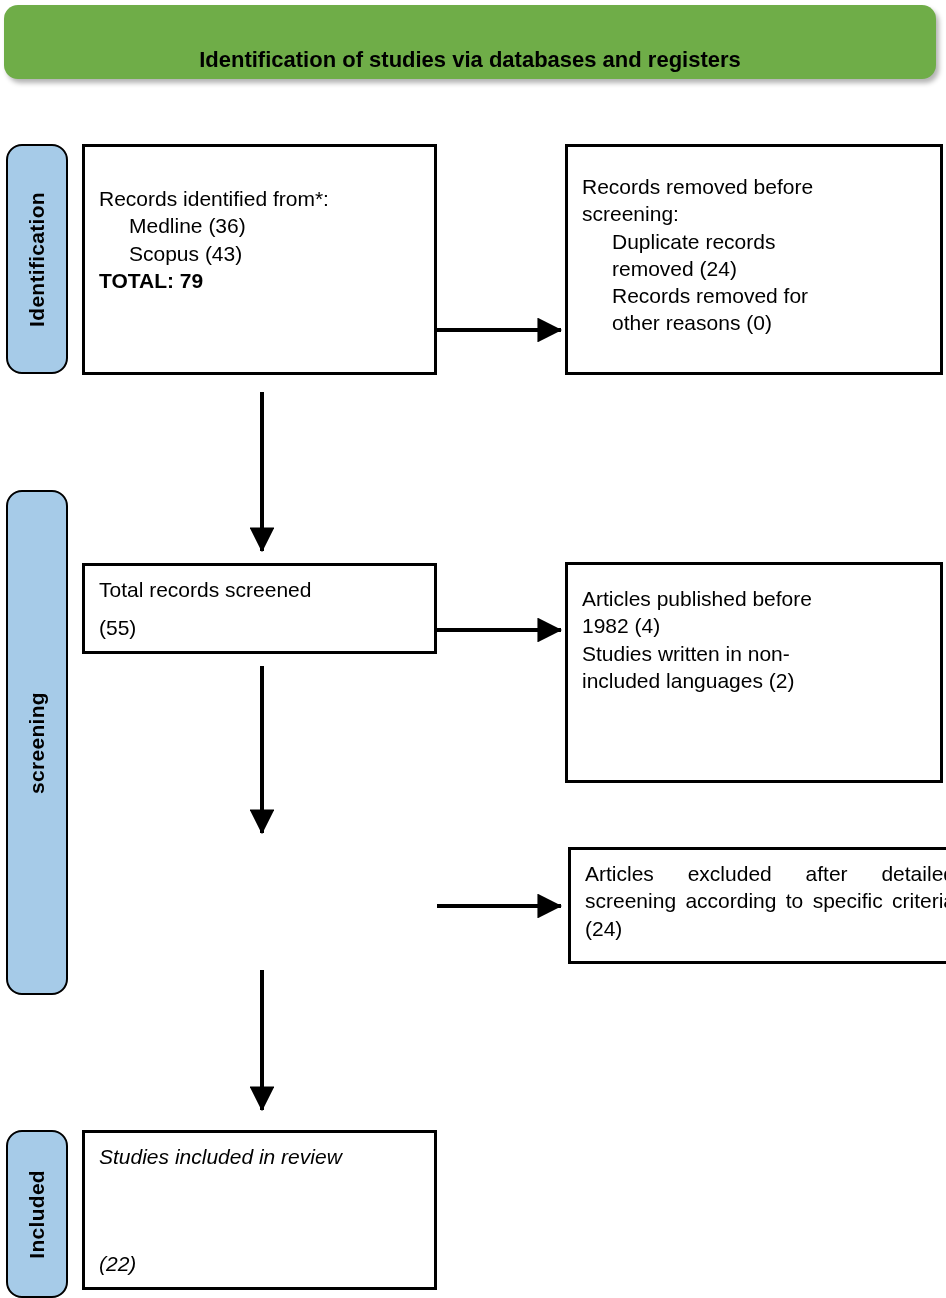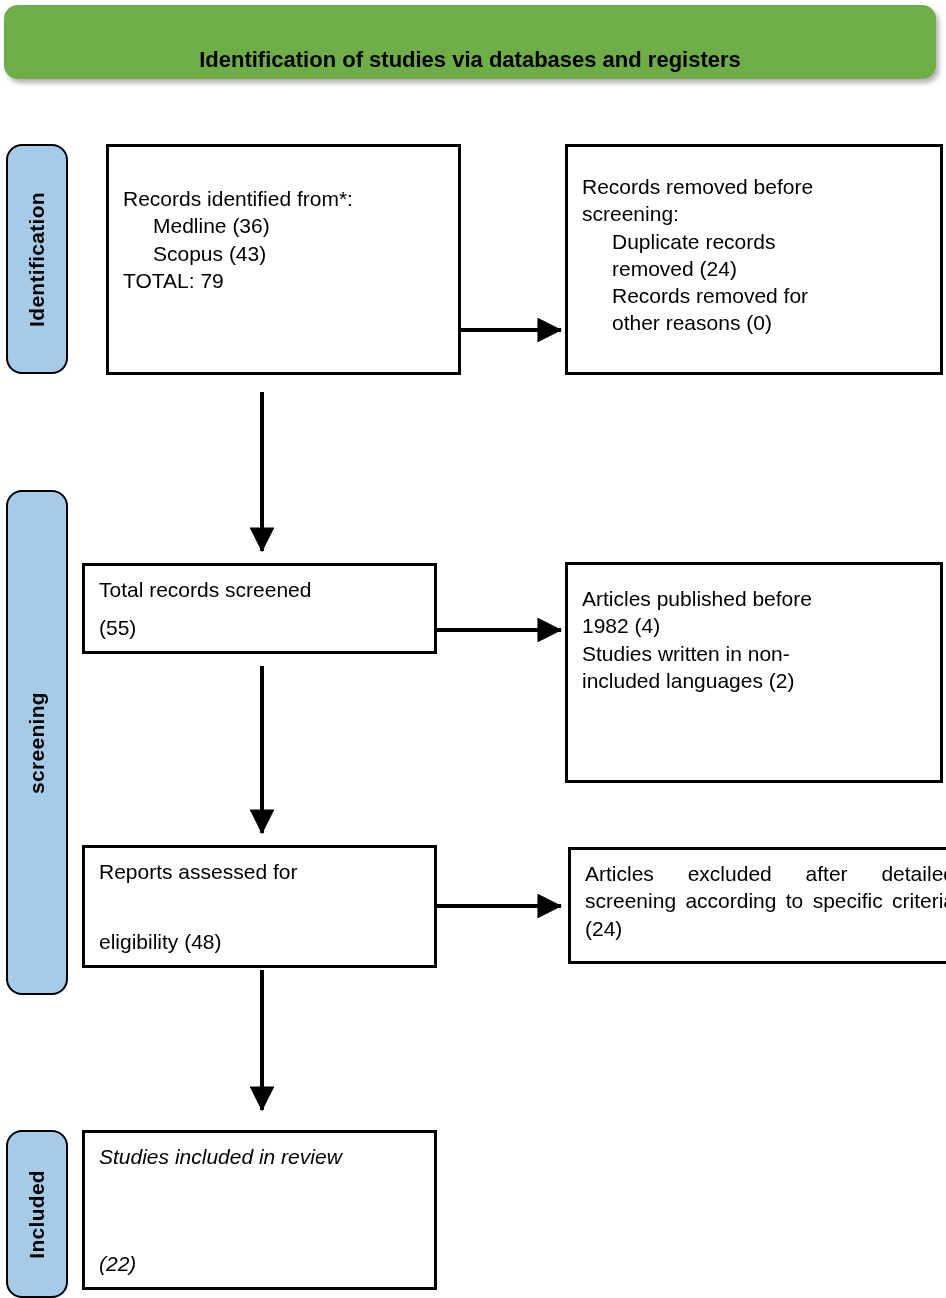--- a/index.html
+++ b/index.html
@@ -76,21 +76,21 @@
   .box.v-center { justify-content: space-between; }
   .box.v-top    { justify-content: flex-start; }
 
   .box p {
     margin: 0;
     font-size: 21px;
     line-height: 1.30;
     color: #000000;
   }
   .indent { padding-left: 30px; }
-  .bold   { font-weight: normal; }
+  .bold   { font-weight: bold; }
   .justify { text-align: justify; }
 
   
   .connectors {
     position: absolute;
     left: 0; top: 0;
     width: 946px;
     height: 1298px;
     pointer-events: none;
   }
@@ -129,21 +129,21 @@
   </div>
 
   <div class="pill" style="left:6px; top:490px; width:62px; height:505px;">
     <span class="pill-text">screening</span>
   </div>
 
   <div class="pill" style="left:6px; top:1130px; width:62px; height:168px;">
     <span class="pill-text">Included</span>
   </div>
 
-  <div class="box v-top" style="left:82px; top:144px; width:355px; height:231px; padding-top:38px;margin-left:24px;">
+  <div class="box v-top" style="left:82px; top:144px; width:355px; height:231px; padding-top:38px;">
     <p>Records identified from*:</p>
     <p class="indent">Medline (36)</p>
     <p class="indent">Scopus (43)</p>
     <p class="bold">TOTAL: 79</p>
   </div>
 
   <div class="box v-top" style="left:565px; top:144px; width:378px; height:231px; padding-top:26px;">
     <p>Records removed before</p>
     <p>screening:</p>
     <p class="indent">Duplicate records</p>
@@ -157,24 +157,20 @@
     <p>(55)</p>
   </div>
 
   <div class="box v-top" style="left:565px; top:562px; width:378px; height:221px; padding-top:20px;">
     <p>Articles published before</p>
     <p>1982 (4)</p>
     <p>Studies written in non-</p>
     <p>included languages (2)</p>
   </div>
 
-  <div class="box v-center" style="left:82px; top:845px; width:355px; height:123px;">
-    <p>Reports assessed for</p>
-    <p>eligibility (48)</p>
-  </div>
 
   <div class="box v-center" style="left:568px; top:847px; width:404px; height:117px;">
     <p class="justify">Articles excluded after detailed screening according to specific criteria (24)</p>
   </div>
 
   <div class="box v-center" style="left:82px; top:1130px; width:355px; height:160px;font-style:italic;">
     <p>Studies included in review</p>
     <p>(22)</p>
   </div>
 

